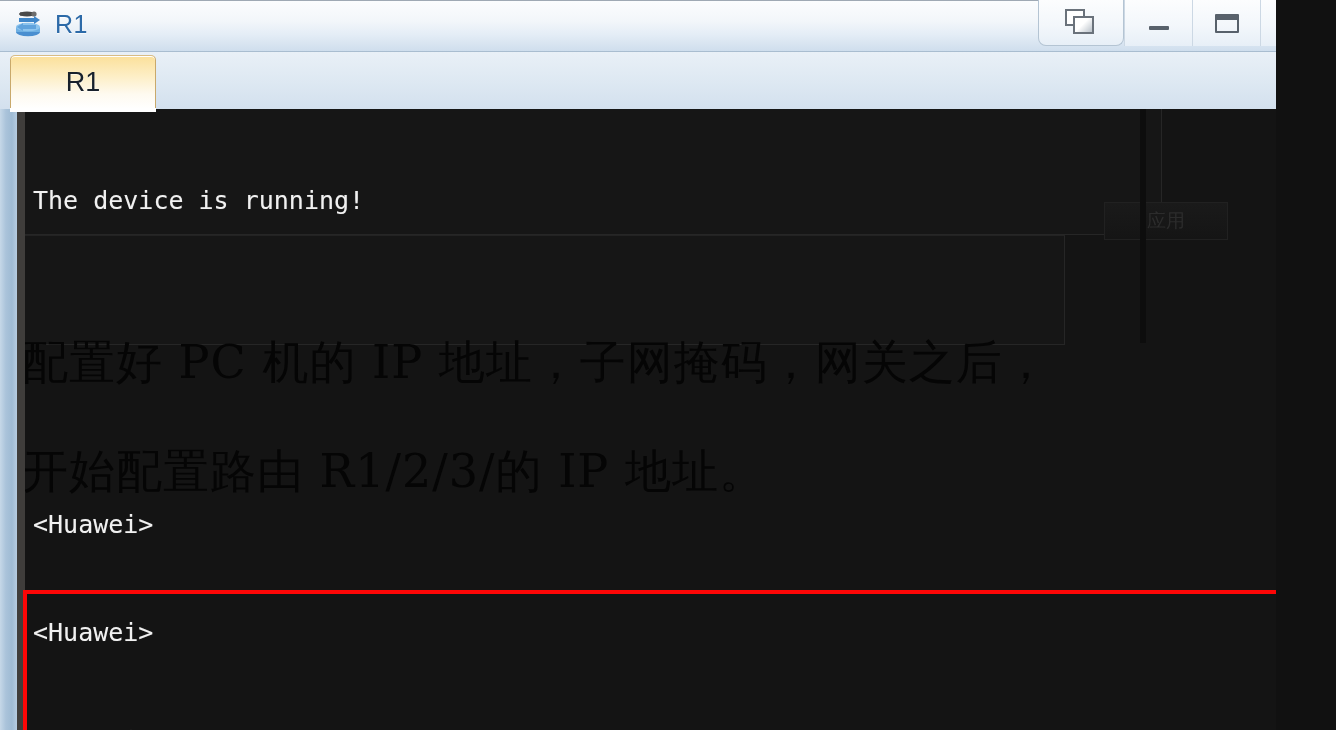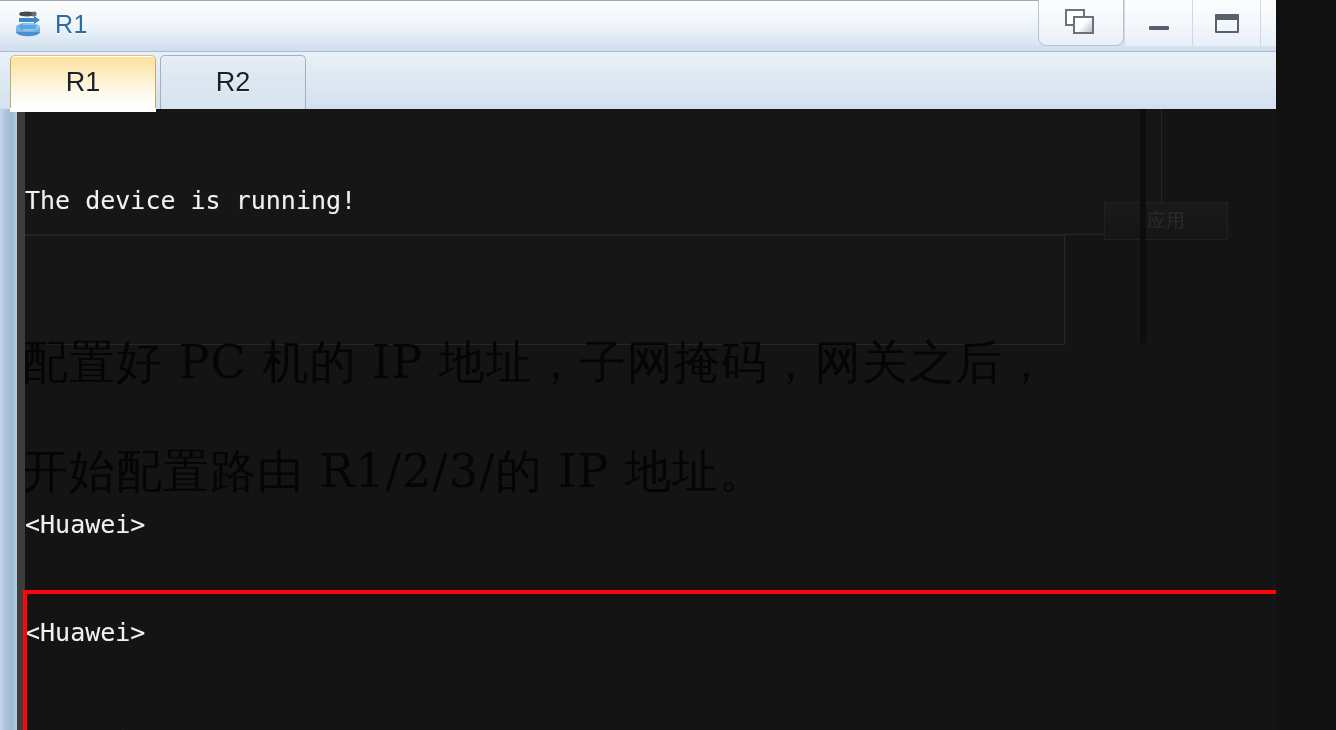--- a/index.html
+++ b/index.html
@@ -232,21 +232,21 @@
     font-family: "DejaVu Sans Mono", "Liberation Mono", monospace;
     font-size: 25px;
     line-height: 36px;
     color: #f1f1f1;
     padding-top: 2px;
     white-space: pre;
     letter-spacing: 0px;
   }
   .console .ln {
     height: 36px;
-    padding-left: 0px;
+    padding-left: 8px;
     text-shadow: 0 0 1px rgba(255,255,255,.25);
   }
 
   
   .overlay-cn {
     position: absolute;
     z-index: 3;
     color: #050505;
     font-family: "DejaVu Serif", "Liberation Serif", serif;
     font-size: 46px;
@@ -310,23 +310,20 @@
         <span class="glyph-close">X</span>
       </div>
     </div>
   </div>
 
   <div class="tabstrip">
     <div class="tabs">
       <div class="tab active">
         <span>R1</span>
       </div>
-      <div class="tab">
-        <span>R2</span>
-      </div>
     </div>
   </div>
 
   <div class="term-outer">
     <div class="gutter-blue"></div>
     <div class="gutter-dark"></div>
 
     <div class="term-screen">
 
       <div class="ghost">

